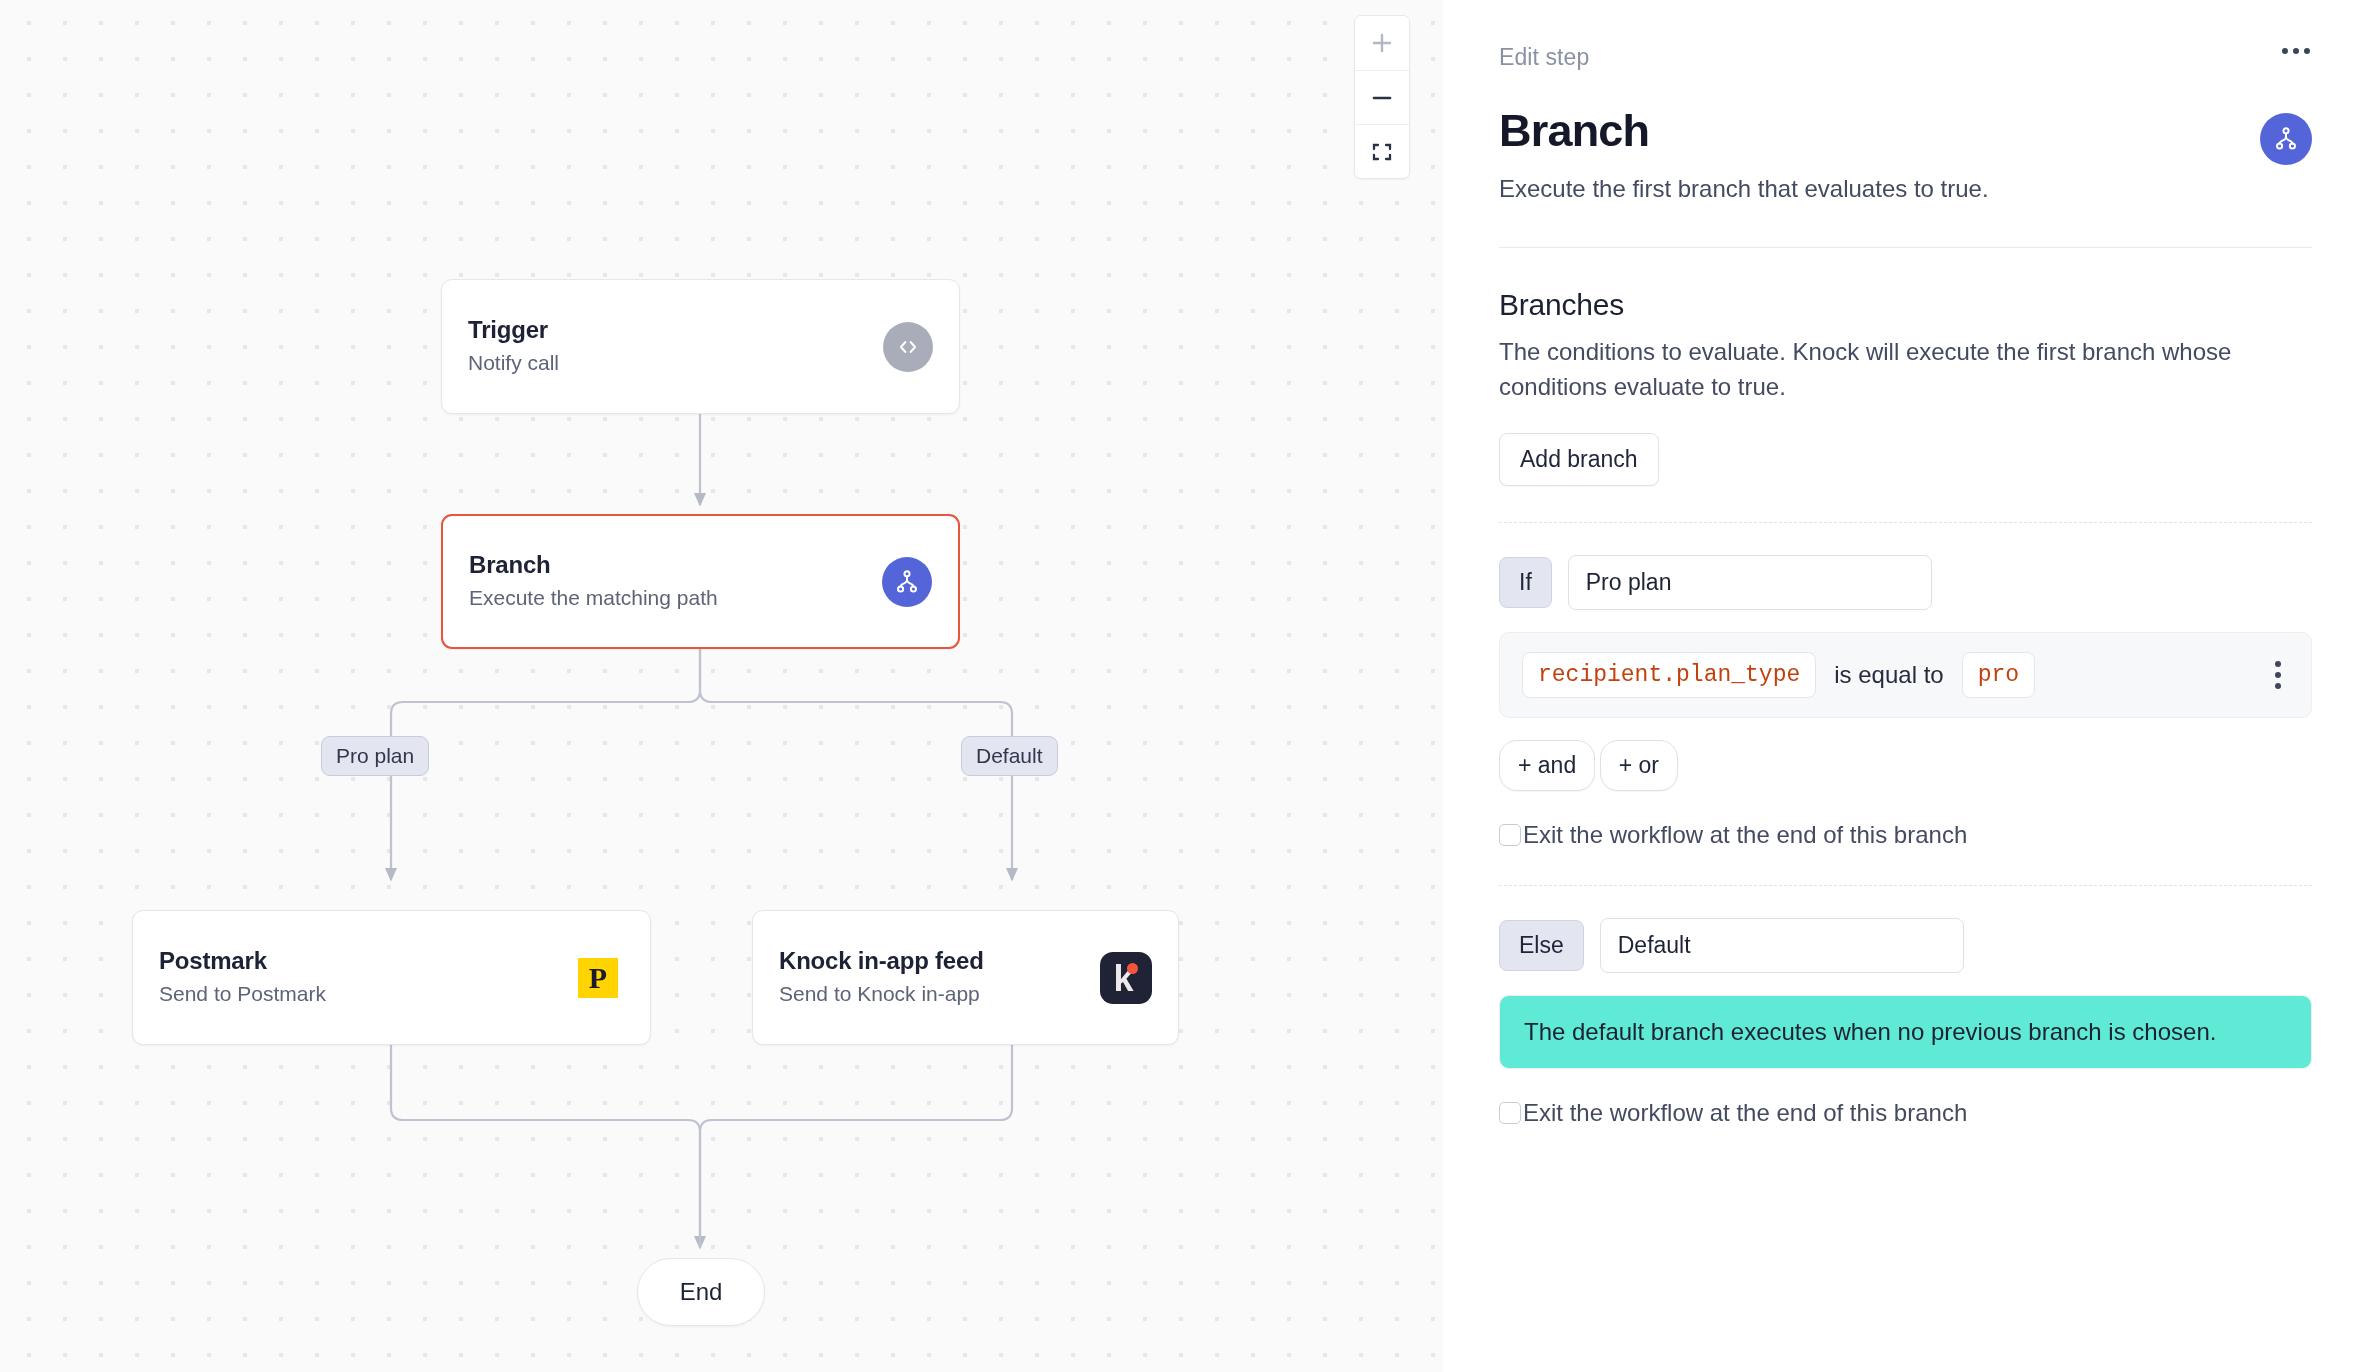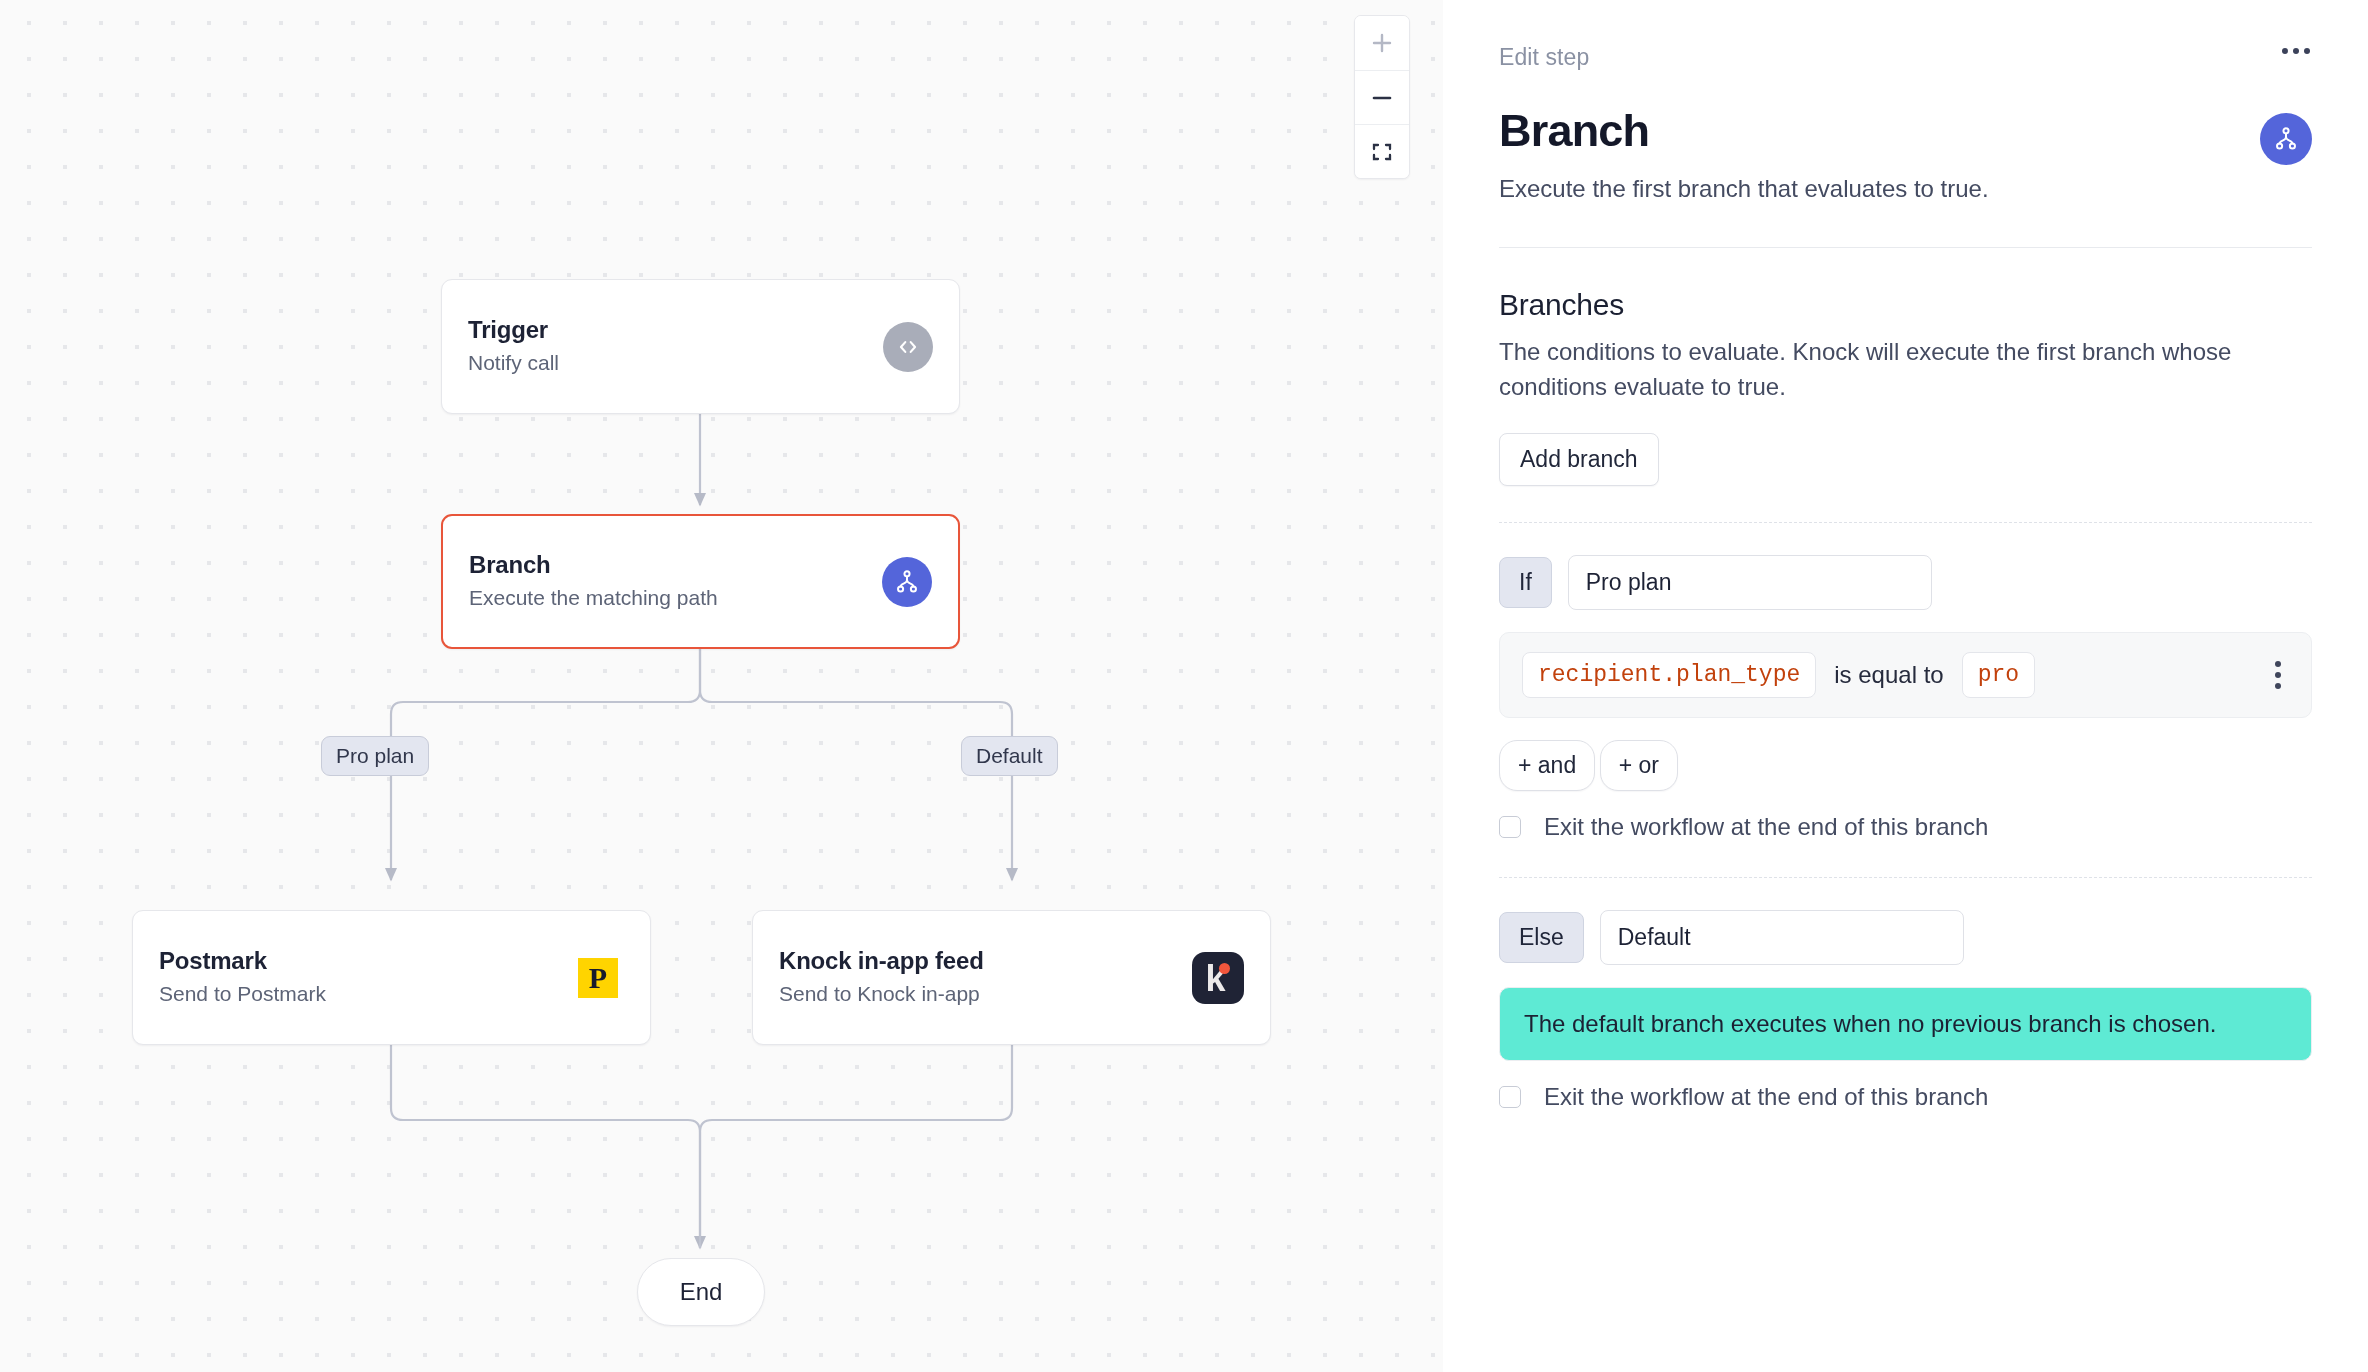--- a/index.html
+++ b/index.html
@@ -63,21 +63,21 @@
     color: #1d2235; line-height: 1.25;
   }
   .node-sub {
     font-size: 21px; color: #5d6477; line-height: 1.35; margin-top: 4px;
   }
   .node.selected { border: 2px solid #e8553a; }
 
   #node-trigger { left: 441px; top: 279px; width: 519px; height: 135px; }
   #node-branch  { left: 441px; top: 514px; width: 519px; height: 135px; }
   #node-postmark{ left: 132px; top: 910px; width: 519px; height: 135px; }
-  #node-knock   { left: 752px; top: 910px; width: 519px; height: 135px; }
+  #node-knock   { left: 752px; top: 910px; width: 427px; height: 135px; }
 
   #node-end {
     position: absolute; left: 637px; top: 1258px;
     width: 128px; height: 68px;
     background: #fff; border: 1px solid #e6e7eb; border-radius: 34px;
     box-shadow: 0 1px 2px rgba(16,24,40,.05);
     display: flex; align-items: center; justify-content: center;
     font-size: 24px; font-weight: 400; color: #1d2235;
     z-index: 3; cursor: pointer;
   }
@@ -217,21 +217,21 @@
   .cond-op { font-size: 24px; color: #262b3d; white-space: nowrap; }
   .kebab-v {
     margin-left: auto; display: flex; flex-direction: column; gap: 5px;
     padding: 4px 8px; cursor: pointer;
   }
   .kebab-v i { width: 6px; height: 6px; border-radius: 50%; background: #40465c; display: block; }
 
   .btn-small { margin-top: 22px; padding: 11px 18px; font-size: 23px; border-radius: 18px; }
 
   .check-row {
-    display: flex; align-items: center; gap: 23px; margin-top: 22px;
+    display: flex; align-items: center; gap: 2px; margin-top: 30px;
   }
   .checkbox {
     width: 22px; height: 22px; border: 1.5px solid #c8ccd6;
     border-radius: 5px; background: #fff; flex: 0 0 auto; cursor: pointer;
   }
   .check-label { font-size: 24px; color: #444b61; }
 
   .note-box {
     margin-top: 22px;
     background: #5eead4; border: 1px solid #eceef1; border-radius: 10px;

